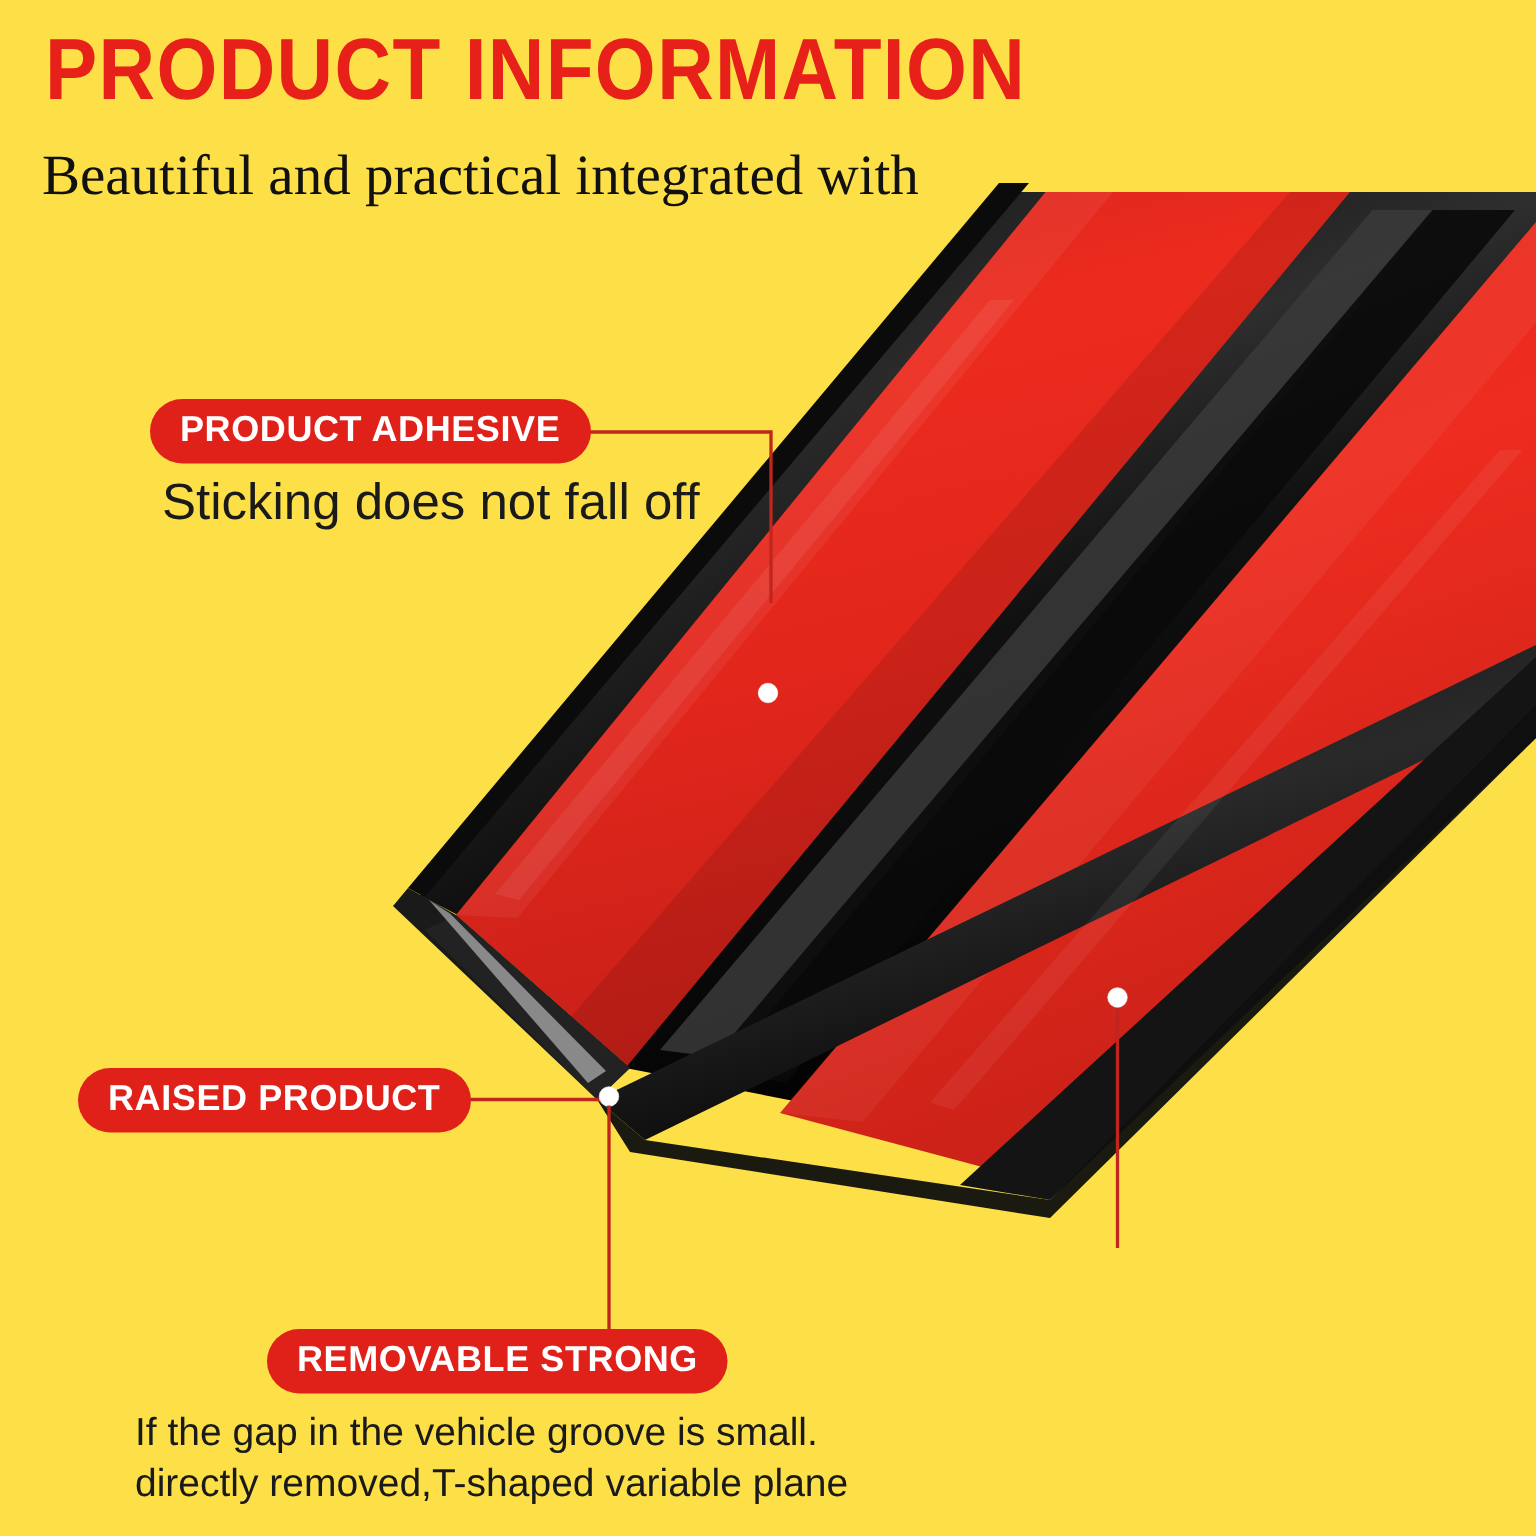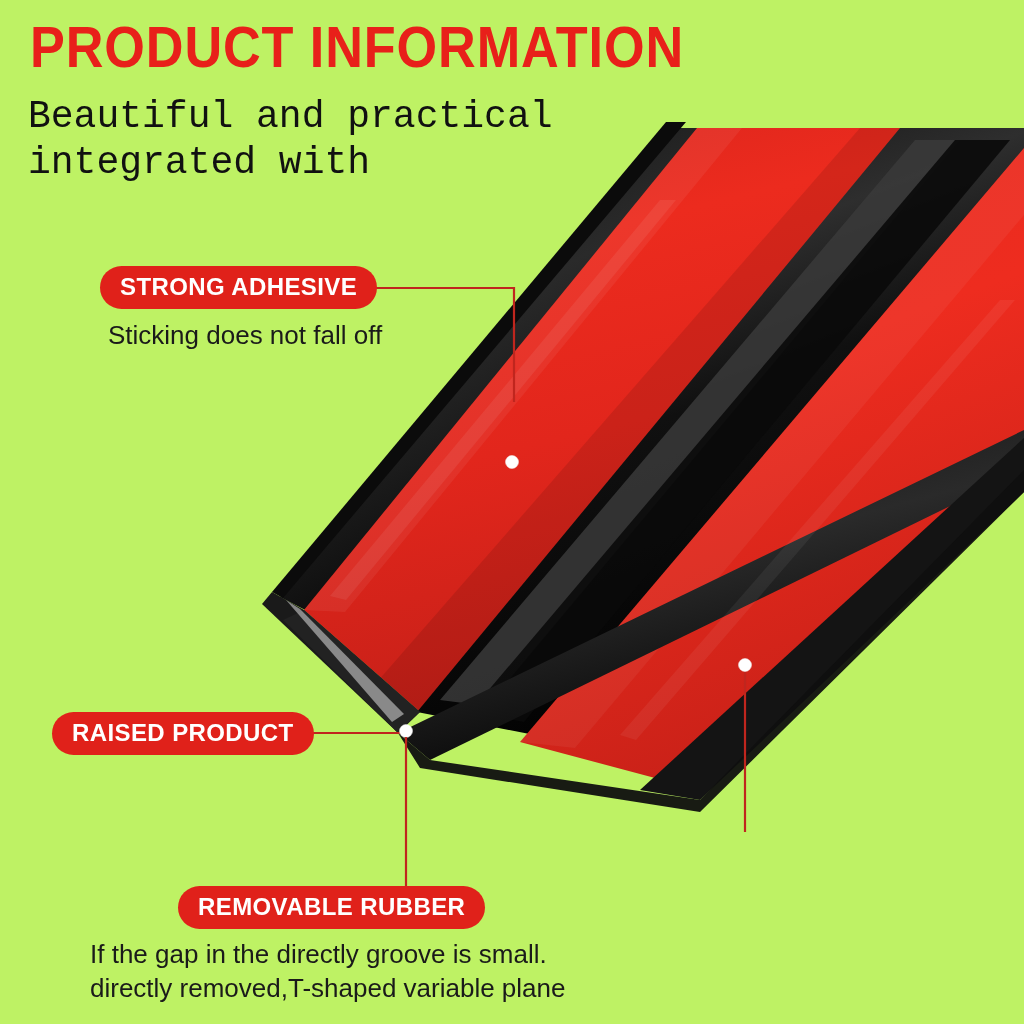--- a/index.html
+++ b/index.html
@@ -4,21 +4,21 @@
 <style>
   html, body {
     margin: 0;
     padding: 0;
     background: #ffffff;
   }
   #page {
     position: relative;
     width: 1024px;
     height: 1024px;
-    background: #bef264;
+    background: #fde047;
     overflow: hidden;
     font-family: "Liberation Sans", sans-serif;
   }
 
   
   #header-title {
     position: absolute;
     left: 30px;
     top: 16px;
     font-family: "Liberation Sans", sans-serif;
@@ -32,21 +32,21 @@
     white-space: nowrap;
   }
   #header-sub {
     position: absolute;
     left: 28px;
     top: 94px;
     width: 720px;
     font-size: 38px;
     line-height: 46px;
     color: #111111;
-    font-family: Liberation Mono, monospace;
+    font-family: Liberation Serif, serif;
   }
   #header-sub .line { display: block; }
 
   
   #product-photo {
     position: absolute;
     left: 0;
     top: 0;
     width: 1024px;
     height: 1024px;
@@ -61,21 +61,21 @@
     color: #ffffff;
     font-weight: bold;
     font-size: 24px;
     letter-spacing: 0.4px;
     padding: 7px 20px 8px 20px;
     border-radius: 26px;
     white-space: nowrap;
     font-family: "Liberation Sans", sans-serif;
   }
   .caption {
-    font-size: 26px;
+    font-size: 34px;
     color: #1a1a1a;
     line-height: 32px;
     white-space: nowrap;
     font-family: "Liberation Sans", sans-serif;
   }
   .caption-block {
     font-size: 26px;
     color: #1a1a1a;
     line-height: 34px;
     font-family: "Liberation Sans", sans-serif;
@@ -202,30 +202,30 @@
     <circle cx="745" cy="665" r="6.5" fill="#ffffff" stroke="#f0f0f0" stroke-width="0.5"></circle>
   </svg>
 
   <div id="header-title">PRODUCT INFORMATION</div>
 
   <div id="header-sub">
     <span class="line">Beautiful and practical integrated with</span>
   </div>
 
   <div class="callout" id="callout-strong-adhesive">
-    <div class="pill">STRONG ADHESIVE</div>
+    <div class="pill">PRODUCT ADHESIVE</div>
     <div class="caption">Sticking does not fall off</div>
   </div>
 
   <div class="callout" id="callout-raised-design">
     <div class="pill">RAISED PRODUCT</div>
   </div>
 
   <div class="callout" id="callout-removable-design">
-    <div class="pill">REMOVABLE RUBBER</div>
+    <div class="pill">REMOVABLE STRONG</div>
     <div class="caption-block">
-      <span class="line">If the gap in the directly groove is small.</span>
+      <span class="line">If the gap in the vehicle groove is small.</span>
       <span class="line">directly removed,T-shaped variable plane</span>
     </div>
   </div>
 
 
 </div>
 
 </body></html>

